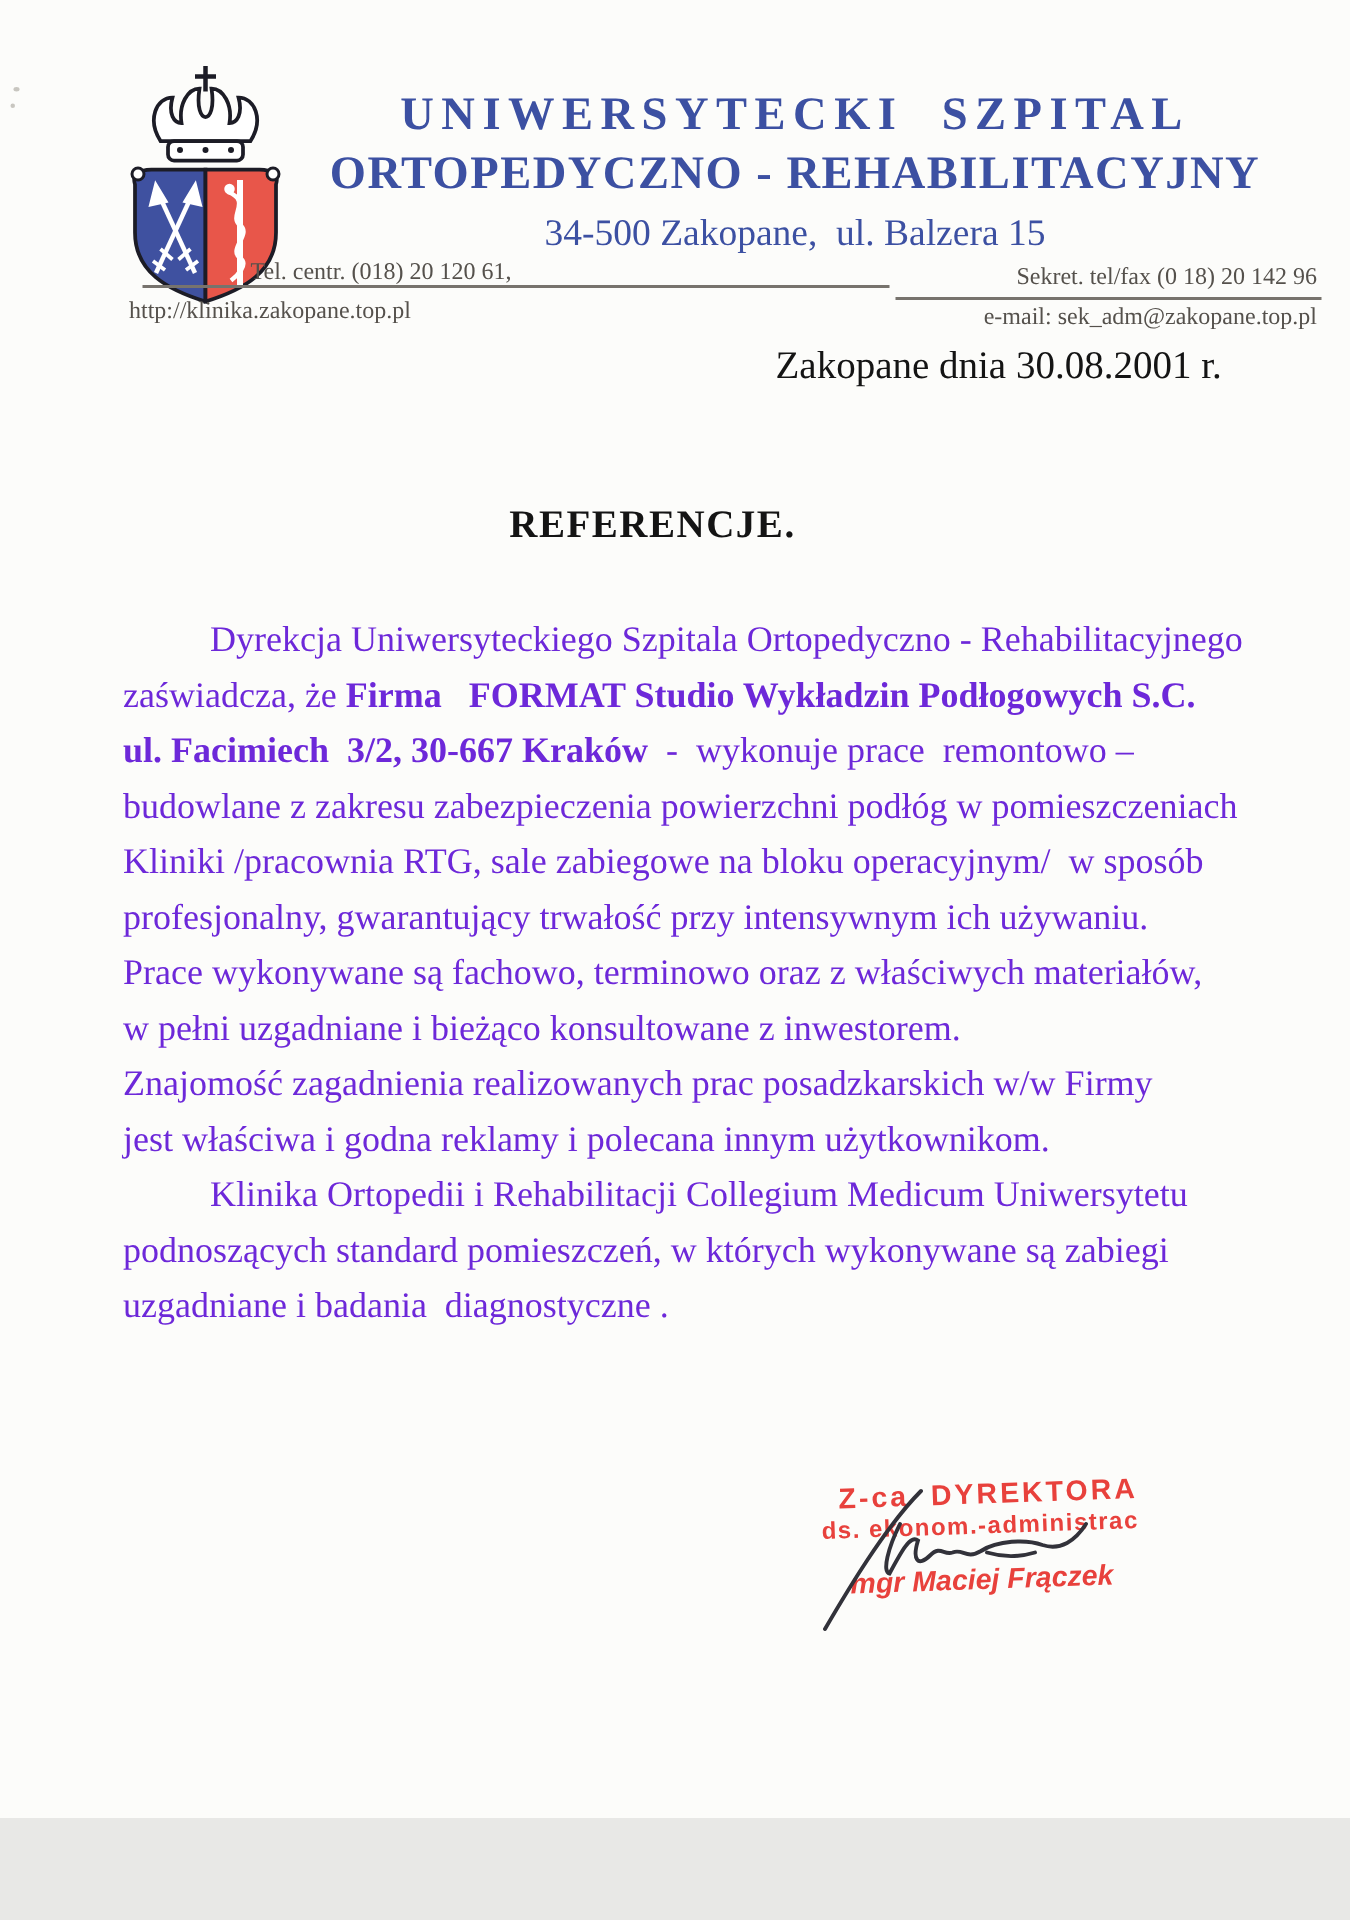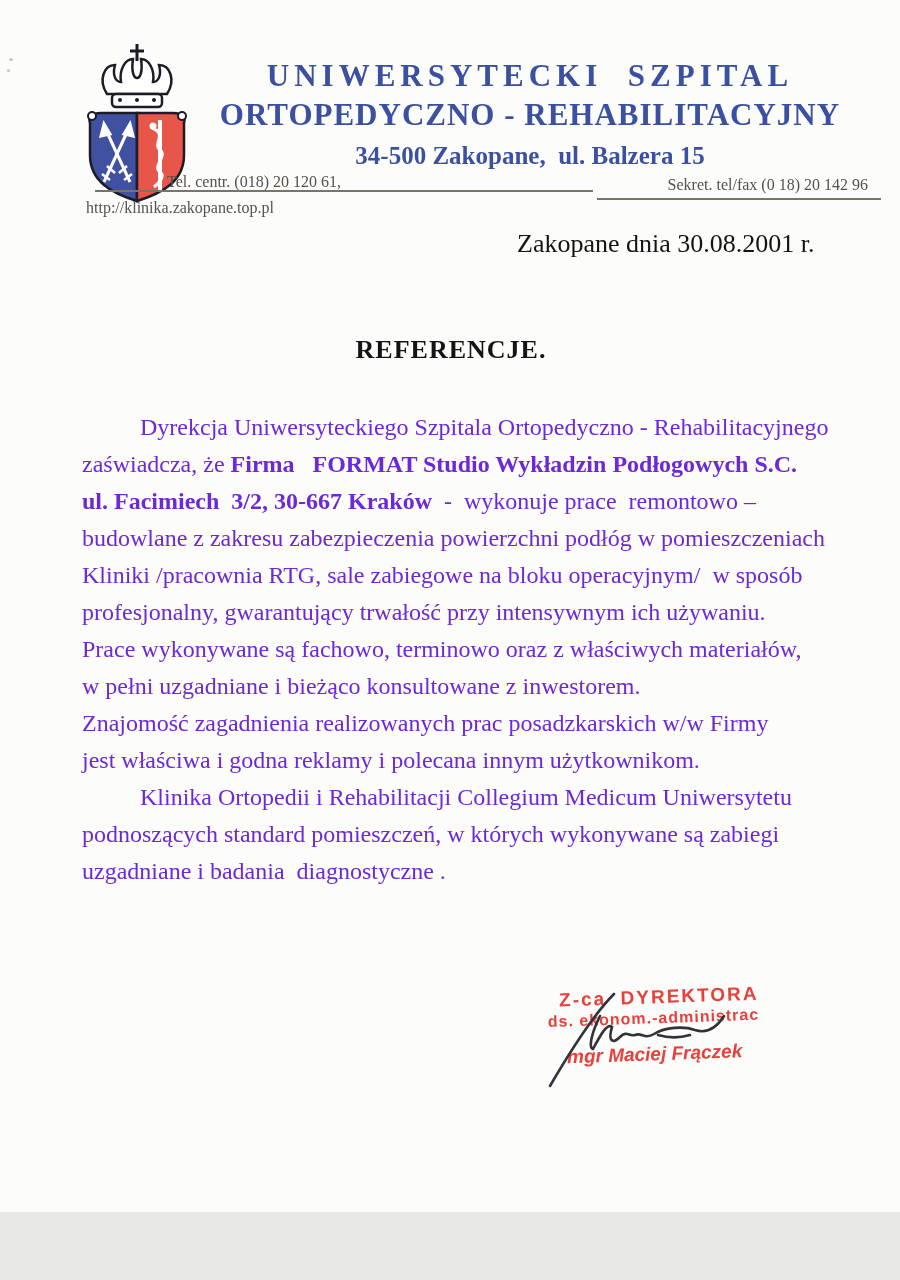--- a/index.html
+++ b/index.html
@@ -6,33 +6,33 @@
   body{background:#e8e8e6;font-family:"Liberation Serif", serif;}
   .page{
     position:relative;width:900px;height:1212px;background:#fcfcfa;
     overflow:hidden;color:#1e1e1e;
   }
   
   .crest{position:absolute;left:76px;top:42px;width:122px;height:162px;}
   .hdr-block{position:absolute;left:180px;top:58px;width:700px;text-align:center;color:#3c50a2;}
   .hdr-line1{font-size:31px;font-weight:bold;letter-spacing:5px;white-space:pre;}
   .hdr-line2{font-size:31px;font-weight:bold;letter-spacing:1px;margin-top:3px;white-space:pre;}
-  .hdr-addr{font-size:25px;font-weight:bold;margin-top:9px;white-space:pre;}
+  .hdr-addr{font-size:25px;font-weight:normal;margin-top:9px;white-space:pre;}
   .contact{position:absolute;font-size:16px;color:#55514c;white-space:pre;}
   .c-tel{left:167px;top:173px;}
-  .c-fax{right:32px;top:176px;}
+  .c-fax{right:22px;top:176px;}
   .c-web{left:86px;top:199px;}
   .c-mail{right:22px;top:203px;text-align:right;}
   .rule{position:absolute;height:2px;background:#77736d;}
   .rule-left{left:95px;top:190px;width:498px;}
   .rule-right{left:597px;top:198px;width:284px;}
   .speck{position:absolute;background:#c8c6c0;border-radius:50%;}
   
   .date-line{position:absolute;left:517px;top:229px;font-size:26px;color:#141414;white-space:pre;}
-  .title{position:absolute;left:16px;top:335px;width:870px;text-align:center;
+  .title{position:absolute;left:0;top:335px;width:870px;text-align:center;
          font-size:26px;font-weight:bold;letter-spacing:1px;color:#141414;}
   .body-block{position:absolute;left:82px;top:409px;width:790px;font-size:24px;color:#6d28d9;}
   .bline{height:37px;line-height:37px;white-space:pre;}
   .indent{padding-left:58px;}
   .bold{font-weight:bold;}
   
   .stamp{position:absolute;left:548px;top:986px;width:230px;color:#e8413c;
          font-family:"Liberation Sans", sans-serif;transform:rotate(-2deg);}
   .stamp-l1{font-size:19px;font-weight:bold;letter-spacing:2px;padding-left:12px;white-space:pre;}
   .stamp-l2{font-size:16px;font-weight:bold;letter-spacing:1px;margin-top:1px;white-space:pre;}
@@ -83,20 +83,21 @@
     <div class="hdr-line1">UNIWERSYTECKI  SZPITAL</div>
     <div class="hdr-line2">ORTOPEDYCZNO - REHABILITACYJNY</div>
     <div class="hdr-addr">34-500 Zakopane,  ul. Balzera 15</div>
   </div>
 
   <div class="contact c-tel">Tel. centr. (018) 20 120 61,</div>
   <div class="contact c-fax">Sekret. tel/fax (0 18) 20 142 96</div>
   <div class="rule rule-left"></div>
   <div class="rule rule-right"></div>
   <div class="contact c-web">http://klinika.zakopane.top.pl</div>
+  <div class="contact c-mail">e-mail: sek_adm@zakopane.top.pl</div>
 
   <div class="date-line">Zakopane dnia 30.08.2001 r.</div>
 
   <div class="title">REFERENCJE.</div>
 
   <div class="body-block">
     <div class="bline indent">Dyrekcja Uniwersyteckiego Szpitala Ortopedyczno - Rehabilitacyjnego</div>
     <div class="bline"><span>zaświadcza, że </span><span class="bold">Firma   FORMAT Studio Wykładzin Podłogowych S.C.</span></div>
     <div class="bline"><span class="bold">ul. Facimiech  3/2, 30-667 Kraków</span><span>  -  wykonuje prace  remontowo –</span></div>
     <div class="bline">budowlane z zakresu zabezpieczenia powierzchni podłóg w pomieszczeniach</div>

